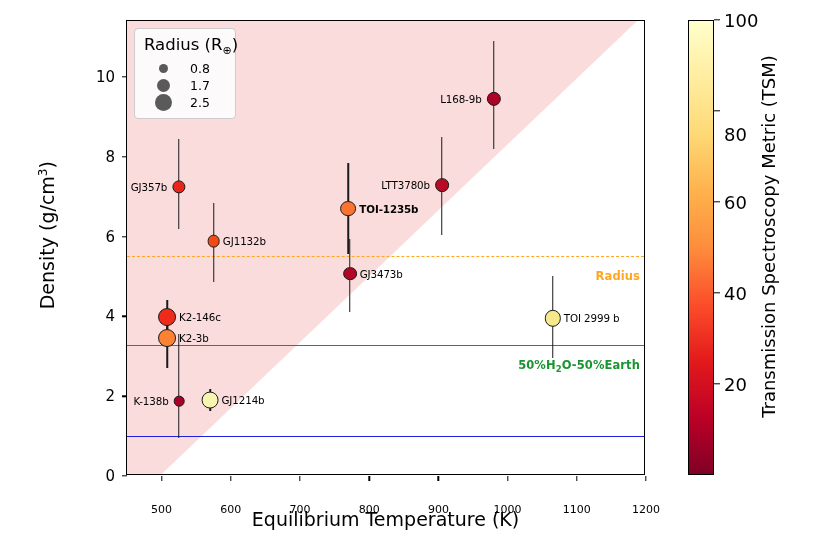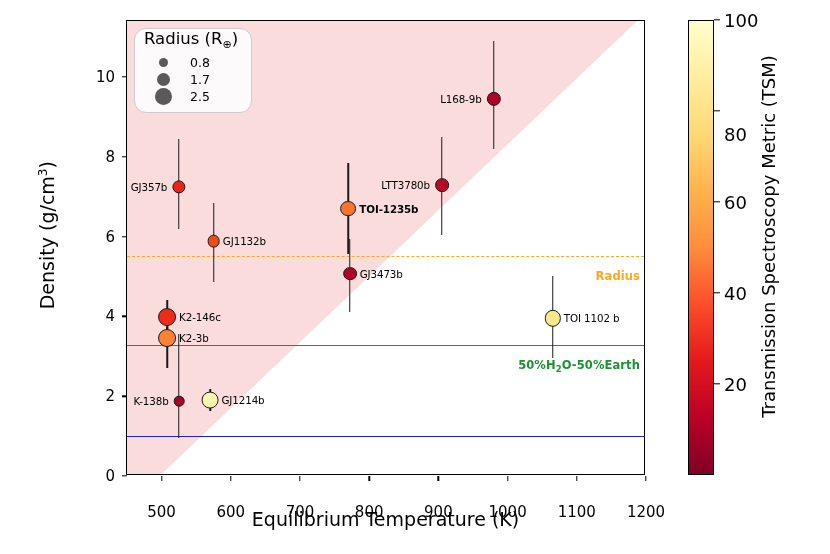--- a/index.html
+++ b/index.html
@@ -31,36 +31,36 @@
           transform:translate(-50%,-50%);box-sizing:border-box;}
   .pt-label{position:absolute;font-size:10.3px;color:#000;white-space:nowrap;
             transform:translateY(-50%);letter-spacing:-.1px;}
   .pt-label.left{text-align:right;}
 
   
   .xtick{position:absolute;top:455px;width:1.4px;height:5px;background:#000;
          transform:translateX(-0.7px);}
   .ytick{position:absolute;left:-5px;width:5px;height:1.4px;background:#000;
          transform:translateY(-0.7px);}
-  .xticklab{position:absolute;top:482px;font-size:15px;color:#000;
+  .xticklab{position:absolute;top:482px;font-size:11px;color:#000;
             transform:translateX(-50%);}
   .yticklab{position:absolute;left:-12px;font-size:15px;color:#000;
             transform:translate(-100%,-50%);}
 
   
   #xlabel{position:absolute;left:126px;top:508px;width:519px;text-align:center;
           font-size:19px;color:#000;}
   #ylabel{position:absolute;left:-163px;top:224px;width:420px;text-align:center;
           font-size:19px;color:#000;transform:rotate(-90deg);}
   #ylabel sup{font-size:12px;vertical-align:super;}
 
   
-  #size-legend{position:absolute;left:134px;top:28px;width:118px;
-               background:#fcfafa;border:1px solid #cccccc;border-radius:12px;
-               padding:0 7px 7px 7px;box-sizing:border-box;}
+  #size-legend{position:absolute;left:134px;top:28px;width:102px;
+               background:#fcfafa;border:1px solid #cccccc;border-radius:4px;
+               padding:6px 7px 7px 7px;box-sizing:border-box;}
   #size-legend .legend-title{font-size:16.5px;color:#000;text-align:left;
                margin:0 0 3px 2px;white-space:nowrap;}
   #size-legend .legend-title sub{font-size:11px;}
   .legend-row{display:flex;align-items:center;height:17px;}
   .legend-swatch-cell{width:42px;display:flex;justify-content:center;
                       align-items:center;}
   .legend-dot{background:#5a5a5a;border-radius:50%;}
   .legend-val{font-size:12.5px;color:#000;margin-left:6px;}
 
   
@@ -117,21 +117,21 @@
           <div class="marker" title="K2-3b" style="left: 40.136px; top: 316.904px; width: 17.92px; height: 17.92px; background: rgb(251, 129, 51);"></div>
           <div class="pt-label" style="top: 316.904px; left: 52.096px;">K2-3b</div>
           <div class="errbar" style="left: 51.9px; top: 313.311px; height: 103.772px;"></div>
           <div class="marker" title="K-138b" style="left: 51.9px; top: 379.965px; width: 10.64px; height: 10.64px; background: rgb(169, 0, 38);"></div>
           <div class="pt-label left" style="top: 379.965px; right: 475.42px;">K-138b</div>
           <div class="errbar" style="left: 83.04px; top: 367.991px; height: 22.3509px;"></div>
           <div class="marker" title="GJ1214b" style="left: 83.04px; top: 379.167px; width: 16.88px; height: 16.88px; background: rgb(247, 245, 175);"></div>
           <div class="pt-label" style="top: 379.167px; left: 94.48px;">GJ1214b</div>
           <div class="errbar" style="left: 425.58px; top: 254.64px; height: 82.6184px;"></div>
           <div class="marker" title="TOI 1685 b" style="left: 425.58px; top: 297.346px; width: 16.36px; height: 16.36px; background: rgb(247, 232, 138);"></div>
-          <div class="pt-label" style="top: 297.346px; left: 436.76px;">TOI 1102 b</div>
+          <div class="pt-label" style="top: 297.346px; left: 436.76px;">TOI 2999 b</div>
         </div>
     </div>
     <div id="ticks-layer">
         <div class="xtick" style="left: 34.6px;"></div>
         <div class="xticklab" style="left: 34.6px;">500</div>
         <div class="xtick" style="left: 103.8px;"></div>
         <div class="xticklab" style="left: 103.8px;">600</div>
         <div class="xtick" style="left: 173px;"></div>
         <div class="xticklab" style="left: 173px;">700</div>
         <div class="xtick" style="left: 242.2px;"></div>

